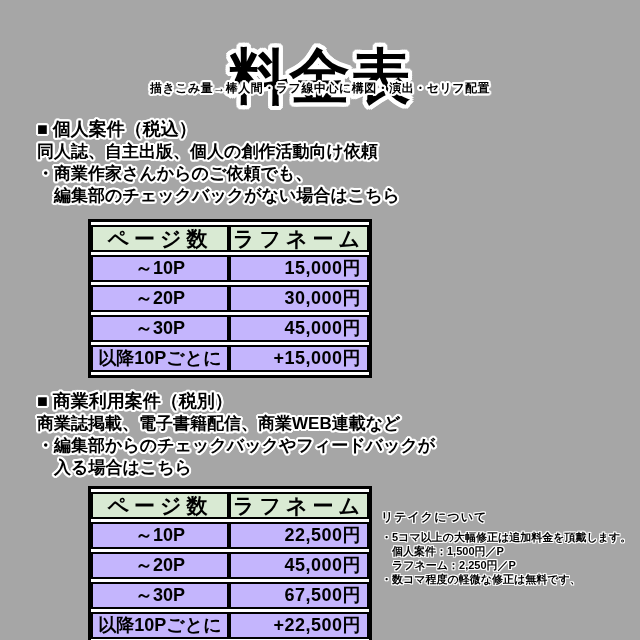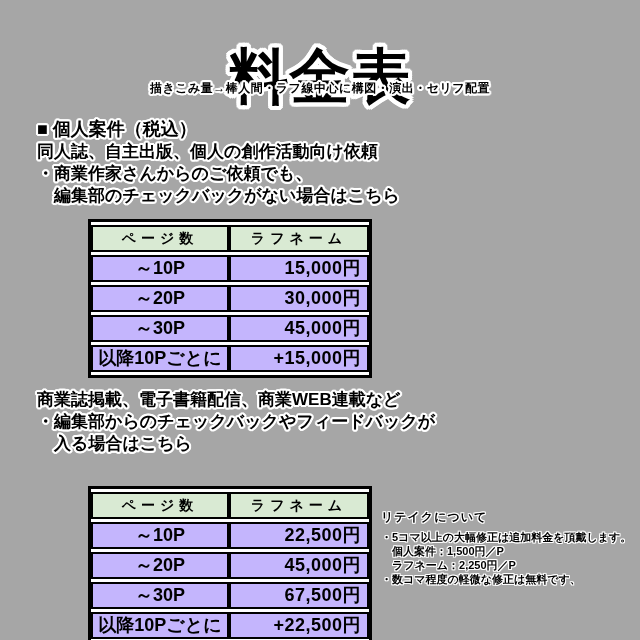--- a/index.html
+++ b/index.html
@@ -44,21 +44,21 @@
     border-collapse:separate; border-spacing:0 3px;
     background:#fff; border:3px solid #000;
   }
   #personal-table   { left:88px; top:219px; }
   #commercial-table { left:88px; top:486px; }
   .price-table th, .price-table td {
     border:2px solid #000; padding:1px 0; line-height:21px; overflow:hidden;
   }
   .price-table th {
     background: var(--table-header-bg, #d9ead3);
-    font-size:14px; letter-spacing:5px; text-align:center;
+    font-size:21px; letter-spacing:5px; text-align:center;
   }
   .price-table td { background:#c4b5fd; font-size:18px; text-align:center; }
   .price-table td.price { text-align:right; padding-right:6px; letter-spacing:0.5px; }
 
   #retake-notes { position:absolute; left:381px; top:510px; width:258px;
     font-size:11px; line-height:14px; white-space:nowrap; }
   #retake-notes .notes-heading { font-size:12px; margin-bottom:6px; letter-spacing:1px; }
 </style>
 </head>
 <body>
@@ -100,20 +100,21 @@
         <td class="price">45,000円</td>
       </tr>
       <tr>
         <td>以降10Pごとに</td>
         <td class="price">+15,000円</td>
       </tr>
     </tbody>
   </table>
 
   <div class="section" id="commercial-section">
+    <div class="heading ol2">■ 商業利用案件（税別）</div>
     <div class="ol2">商業誌掲載、電子書籍配信、商業WEB連載など</div>
     <div class="ol2">・編集部からのチェックバックやフィードバックが</div>
     <div class="ol2">　入る場合はこちら</div>
   </div>
 
   <table class="price-table" id="commercial-table">
     <colgroup>
         <col style="width:138px">
         <col>
       </colgroup>

